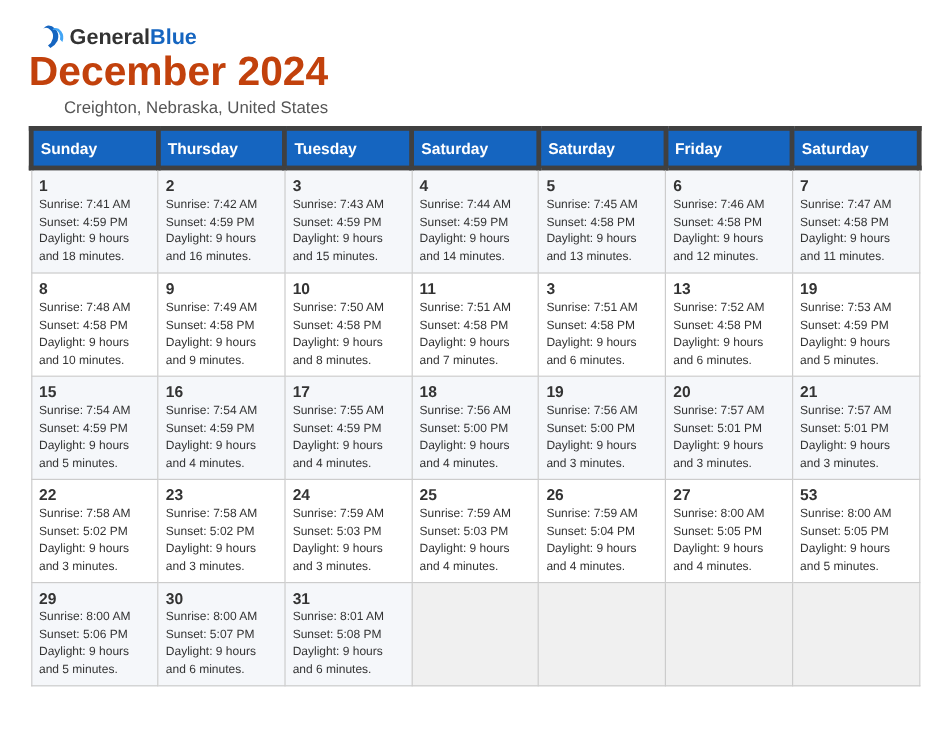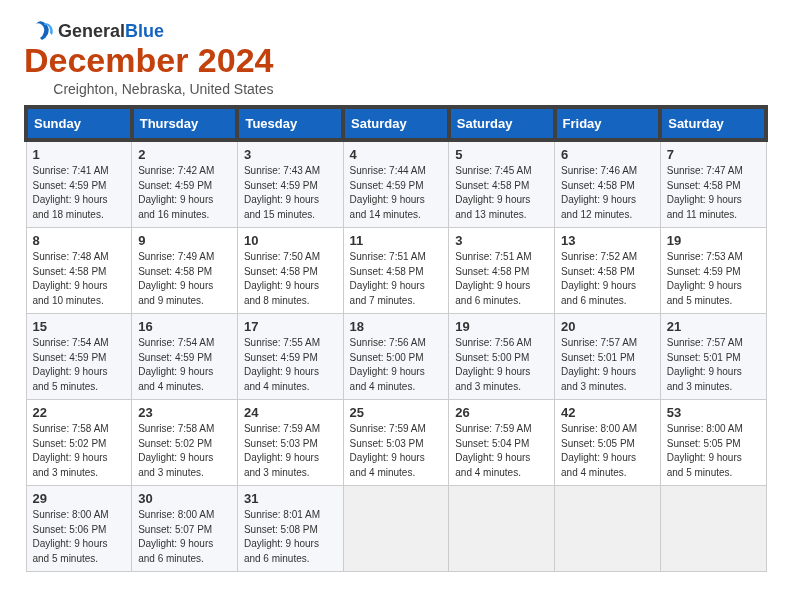--- a/index.html
+++ b/index.html
@@ -234,21 +234,21 @@
         </td>
         <td>
           <span class="day-number">25</span>
           <div class="day-info">Sunrise: 7:59 AM<br>Sunset: 5:03 PM<br>Daylight: 9 hours and 4 minutes.</div>
         </td>
         <td>
           <span class="day-number">26</span>
           <div class="day-info">Sunrise: 7:59 AM<br>Sunset: 5:04 PM<br>Daylight: 9 hours and 4 minutes.</div>
         </td>
         <td>
-          <span class="day-number">42</span>
+          <span class="day-number">27</span>
           <div class="day-info">Sunrise: 8:00 AM<br>Sunset: 5:05 PM<br>Daylight: 9 hours and 4 minutes.</div>
         </td>
         <td>
           <span class="day-number">53</span>
           <div class="day-info">Sunrise: 8:00 AM<br>Sunset: 5:05 PM<br>Daylight: 9 hours and 5 minutes.</div>
         </td>
       </tr>
       <tr>
         <td>
           <span class="day-number">29</span>

